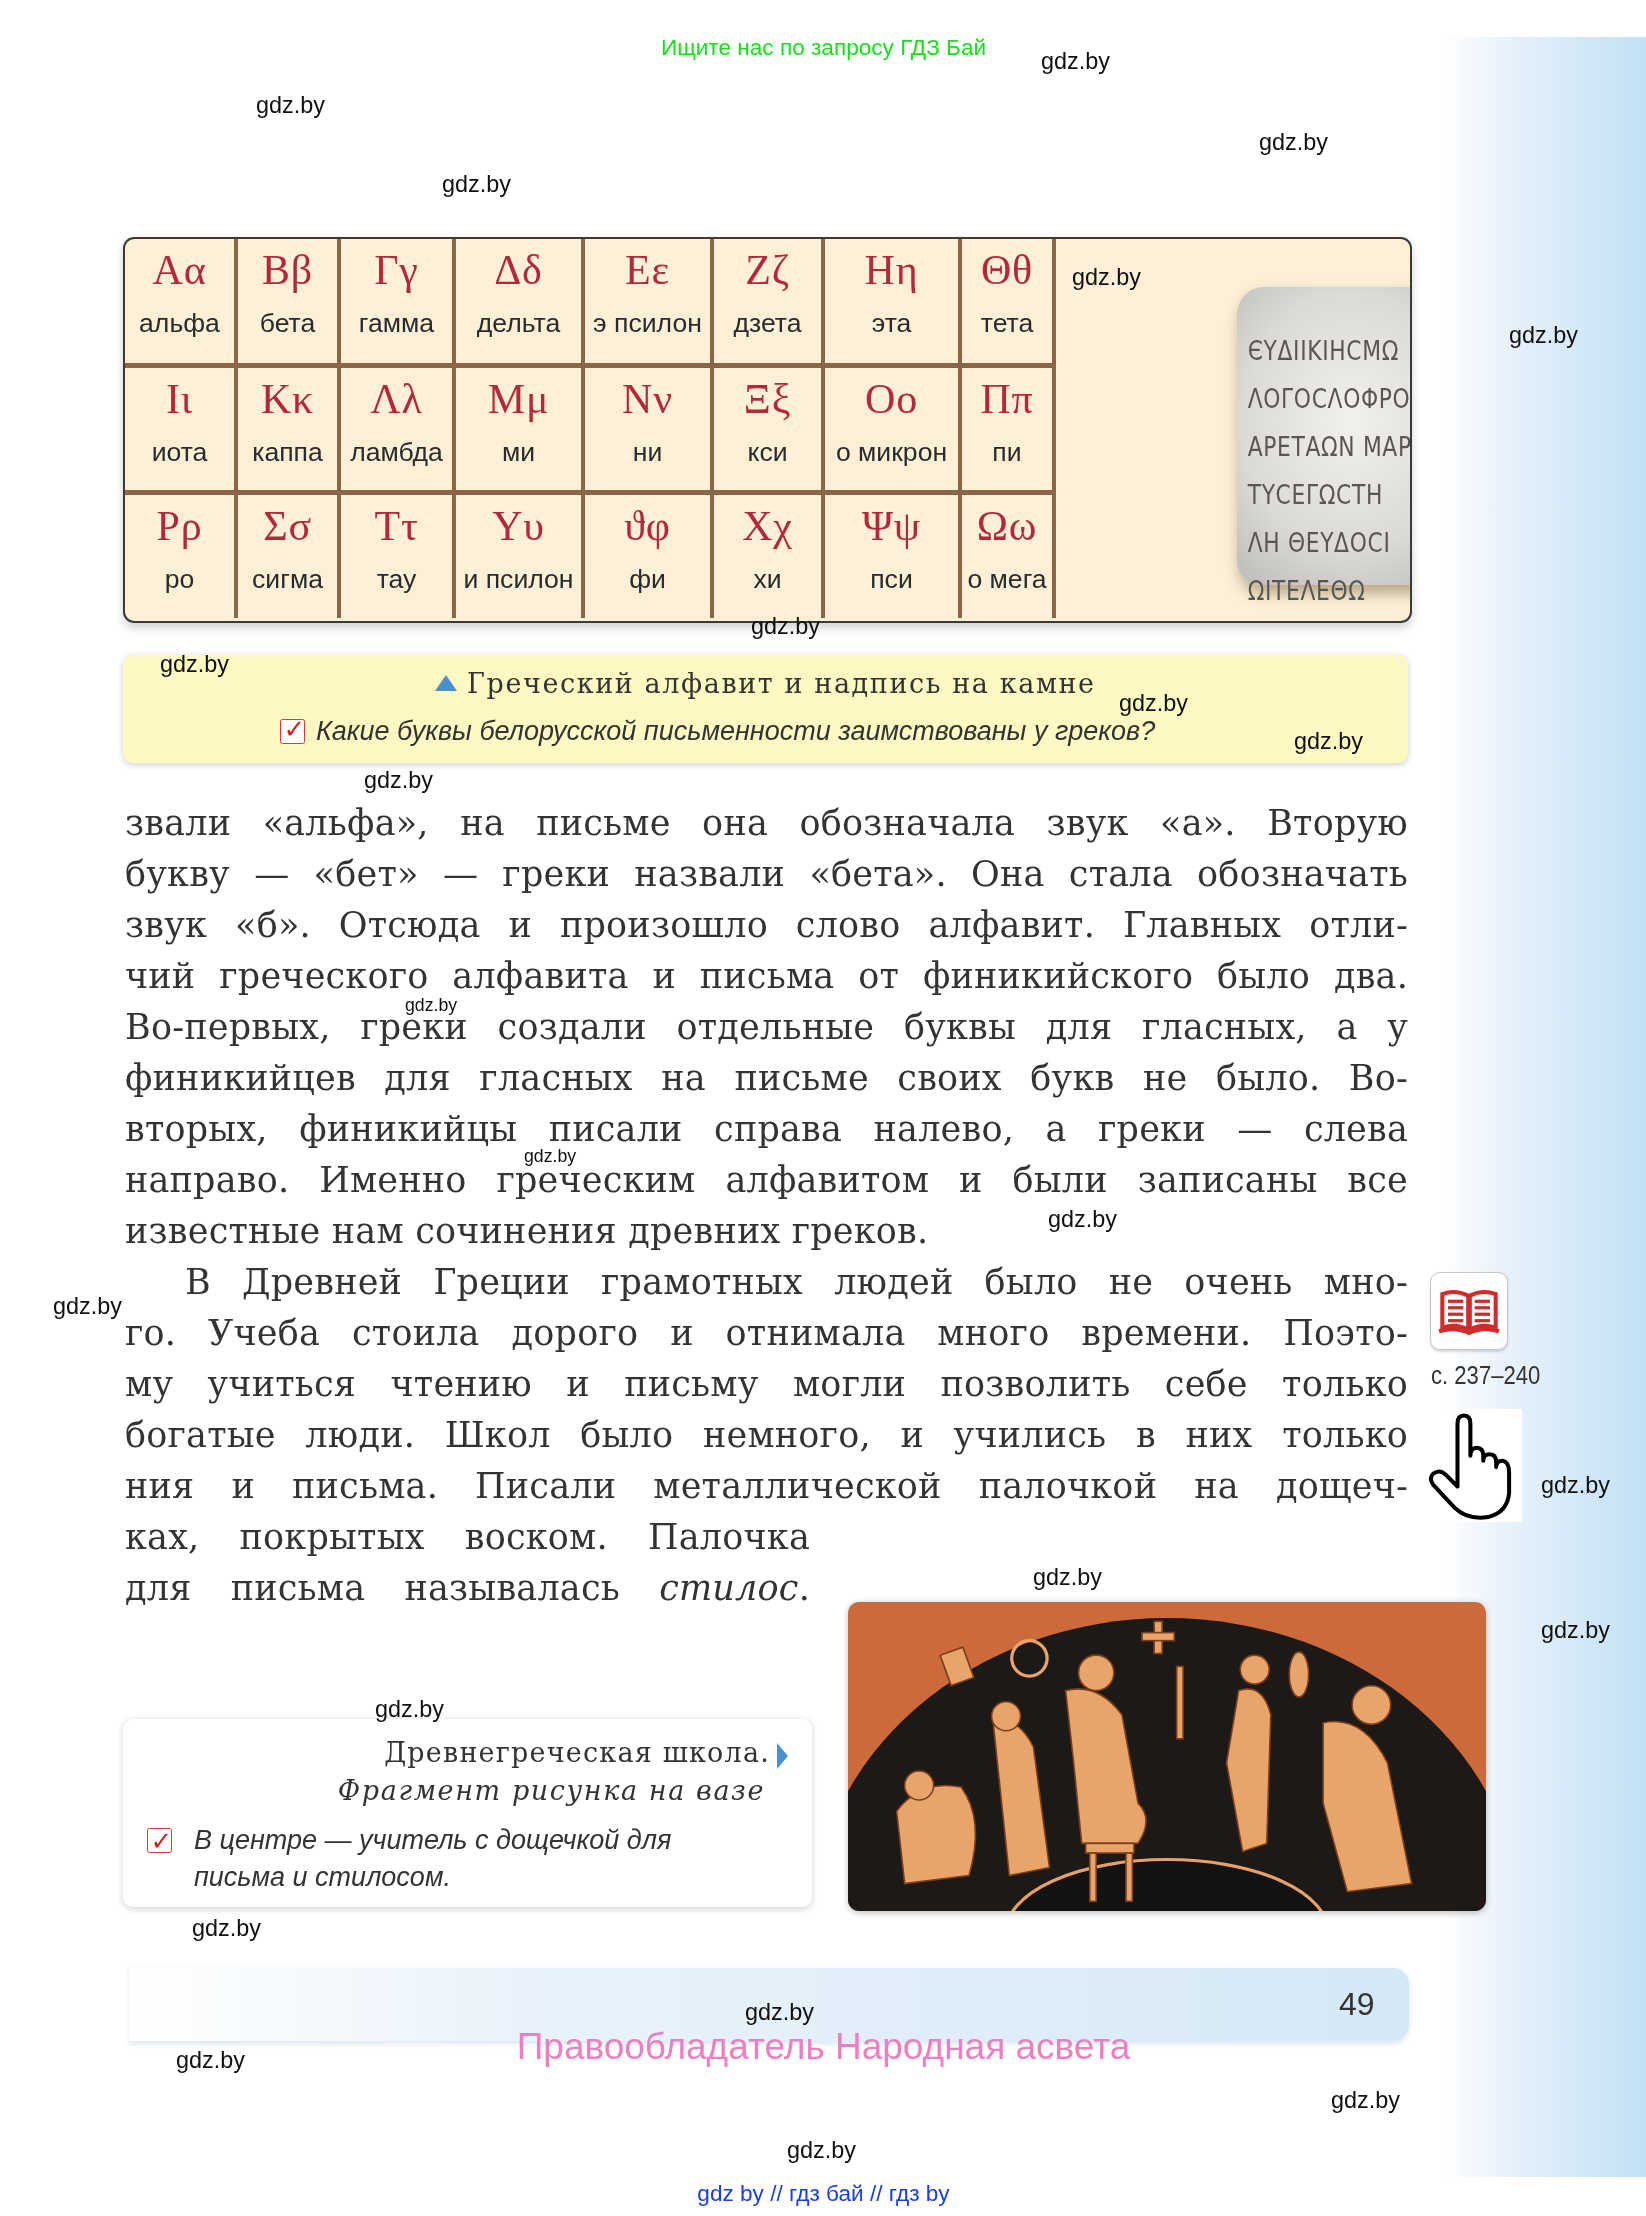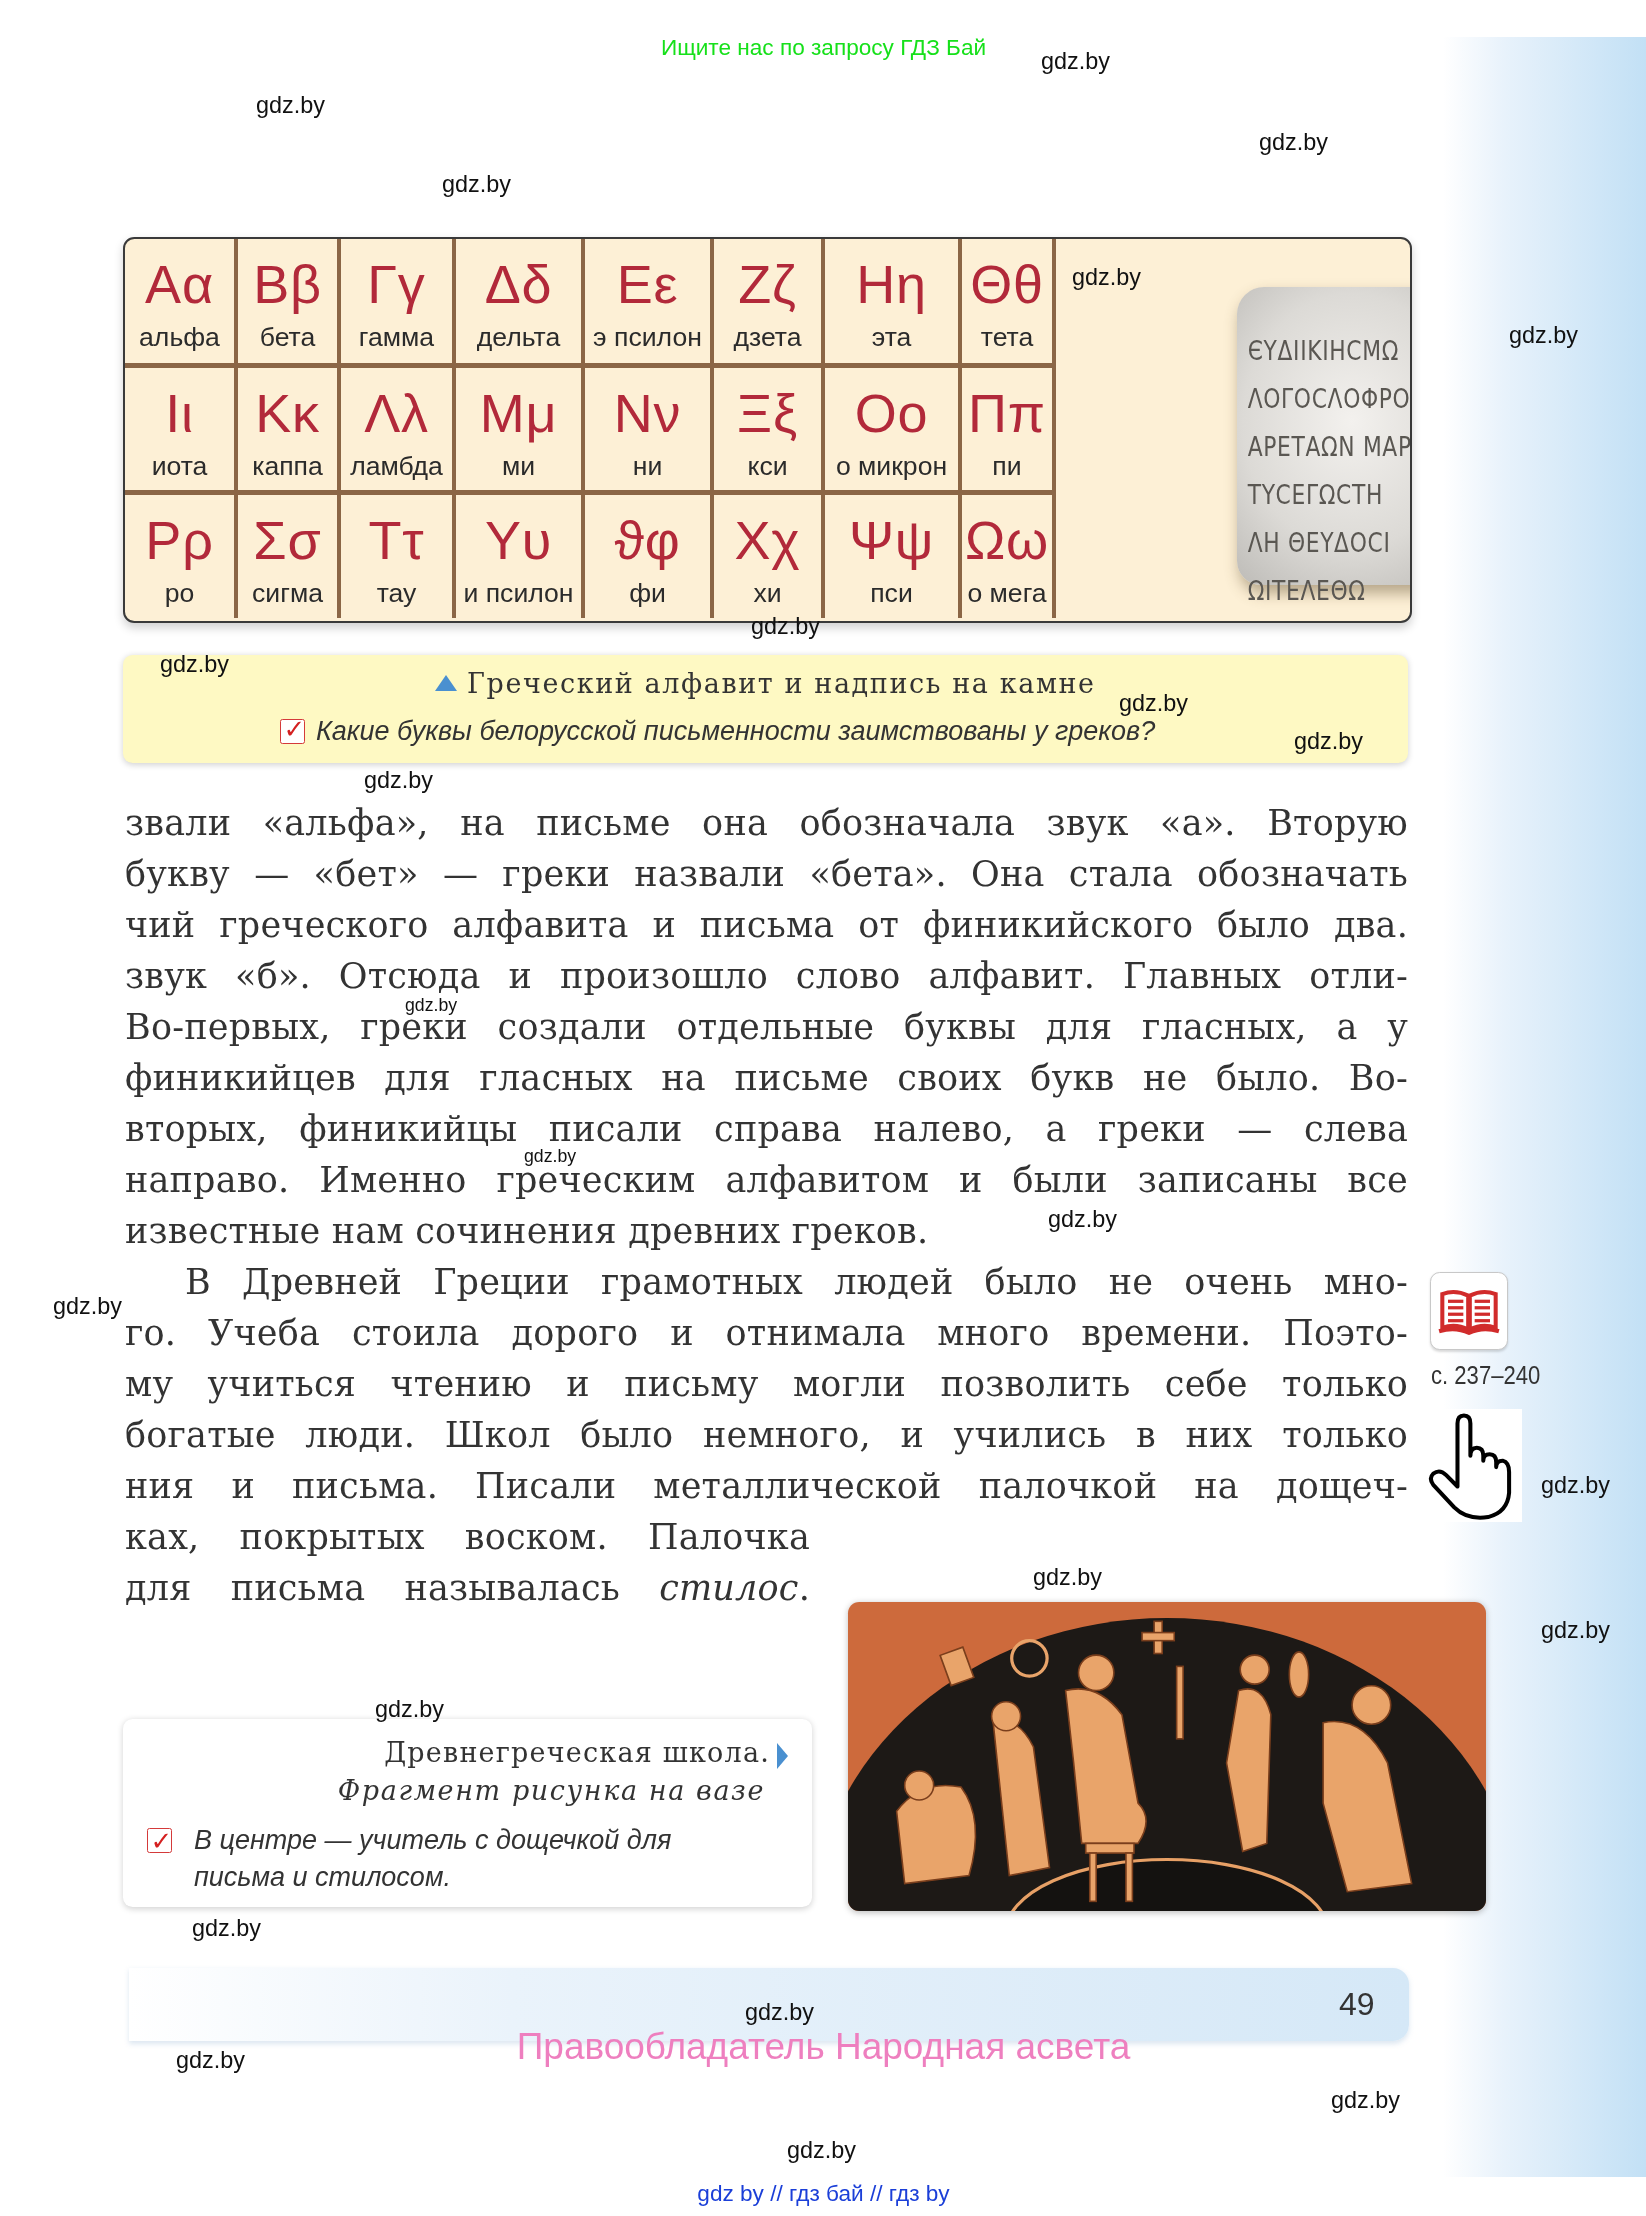--- a/index.html
+++ b/index.html
@@ -6,21 +6,21 @@
   body{width:1647px;height:2216px;position:relative;background:#fff;overflow:hidden;font-family:"Liberation Sans",sans-serif;}
   .side-band{position:absolute;left:1443px;top:37px;width:204px;height:2140px;background:linear-gradient(90deg,#ffffff 0%,#e8f2fb 30%,#c2e0f5 100%);}
   .top-banner{position:absolute;left:0;top:3.2px;width:1647px;text-align:center;color:#16e01a;font-size:22.6px;font-family:"Liberation Sans",sans-serif;margin-top:32px;}
   .wm{position:absolute;font-size:23.4px;color:#111;font-family:"Liberation Sans",sans-serif;white-space:nowrap;}
   .wm.small{font-size:17.7px;}
   
   .alpha-box{position:absolute;left:123px;top:237px;width:1285px;height:382px;background:#fdf0d6;border:2.4px solid #3a3a3a;border-radius:11.3px;box-shadow:0 4.8px 9.7px rgba(0,0,0,0.18);overflow:hidden;}
   .alpha-grid{position:absolute;left:0;top:0;display:grid;grid-template-columns:113px 103px 115px 129px 129px 111px 137px 94px;grid-template-rows:129px 127px 123px;}
   .cell{border-right:4.8px solid #8b6646;border-bottom:5.6px solid #8b6646;text-align:center;box-sizing:border-box;}
   .cell.last-row{border-bottom:none;}
-  .cell .gl{font-family:Liberation Sans, sans-serif;color:#b2293a;font-size:54px;line-height:45px;margin-top:23px;letter-spacing:0.8px;}
+  .cell .gl{font-family:Liberation Serif, serif;color:#b2293a;font-size:42px;line-height:45px;margin-top:9px;letter-spacing:0.8px;}
   .cell .nm{font-family:"Liberation Sans",sans-serif;color:#2b2b2b;font-size:26.6px;margin-top:14.5px;white-space:nowrap;}
   .stone{position:absolute;left:1112px;top:48px;width:255px;height:298px;background:radial-gradient(ellipse at 45% 45%,#f3f1ee 0%,#dcdad6 55%,#bebcb8 90%);border-radius:27px 17.7px 32px 24px;box-shadow:3.2px 8px 14.5px rgba(90,70,40,0.45);}
   .stone .ins{font-family:"DejaVu Sans",sans-serif;color:#5a5752;font-size:26.6px;line-height:48px;letter-spacing:0.8px;text-align:left;padding:40px 0 0 13px;white-space:pre;transform:scaleX(0.82);transform-origin:left;}
   
   .cap-box{position:absolute;left:123px;top:655px;width:1285px;height:108px;background:#fef9c3;border-radius:9.7px;box-shadow:0 1.6px 6.4px rgba(0,0,0,0.18);}
   .cap-title{position:absolute;left:0;top:13px;width:100%;text-align:center;font-family:"DejaVu Serif",serif;font-size:27px;color:#333;letter-spacing:1.6px;}
   .tri-up{display:inline-block;width:0;height:0;border-left:11.3px solid transparent;border-right:11.3px solid transparent;border-bottom:16px solid #4a90d0;margin-right:9.7px;vertical-align:2.4px;}
   .cap-q{position:absolute;left:157px;top:61px;font-style:italic;font-size:27px;color:#333;font-family:"Liberation Sans",sans-serif;}
   .check{display:inline-block;width:22.6px;height:22.6px;border:1.6px solid #d43a3a;border-radius:2.4px;position:relative;vertical-align:-4px;margin-right:11.3px;background:#fff;}
   .check::after{content:"\2713";position:absolute;left:2.4px;top:-6.4px;font-size:26px;color:#d42020;font-style:normal;}
@@ -172,22 +172,22 @@
     <span class="tri-up"></span><span>Греческий алфавит и надпись на камне</span>
   </div>
   <div class="cap-q">
     <span class="check"></span><span>Какие буквы белорусской письменности заимствованы у греков?</span>
   </div>
 </div>
 
 <div class="body-text">
   <span class="line">звали «альфа», на письме она обозначала звук «а». Вторую</span>
   <span class="line">букву — «бет» — греки назвали «бета». Она стала обозначать</span>
+  <span class="line">звук «б». Отсюда и произошло слово алфавит. Главных отли-</span>
   <span class="line">чий греческого алфавита и письма от финикийского было два.</span>
-  <span class="line">звук «б». Отсюда и произошло слово алфавит. Главных отли-</span>
   <span class="line">Во-первых, греки создали отдельные буквы для гласных, а у</span>
   <span class="line">финикийцев для гласных на письме своих букв не было. Во-</span>
   <span class="line">вторых, финикийцы писали справа налево, а греки — слева</span>
   <span class="line">направо. Именно греческим алфавитом и были записаны все</span>
   <span class="line endline">известные нам сочинения древних греков.</span>
   <span class="line indent">В Древней Греции грамотных людей было не очень мно-</span>
   <span class="line">го. Учеба стоила дорого и отнимала много времени. Поэто-</span>
   <span class="line">му учиться чтению и письму могли позволить себе только</span>
   <span class="line">богатые люди. Школ было немного, и учились в них только</span>
   <span class="line">ния и письма. Писали металлической палочкой на дощеч-</span>

